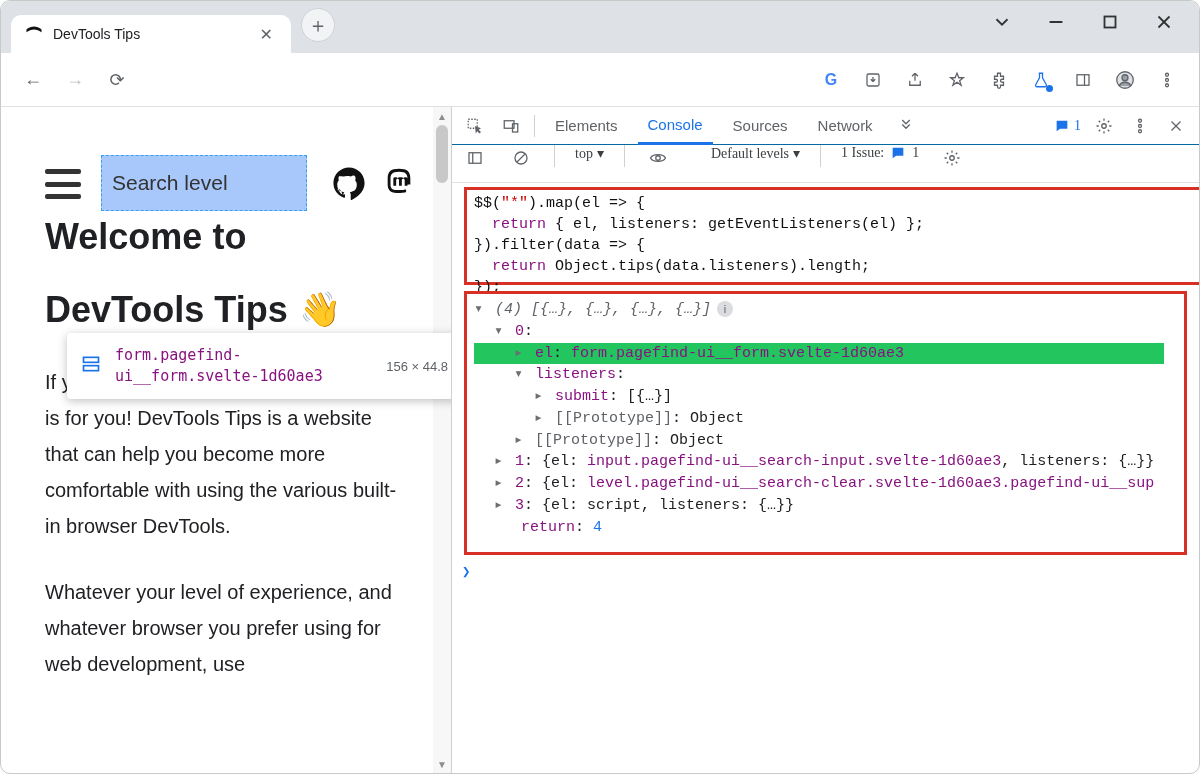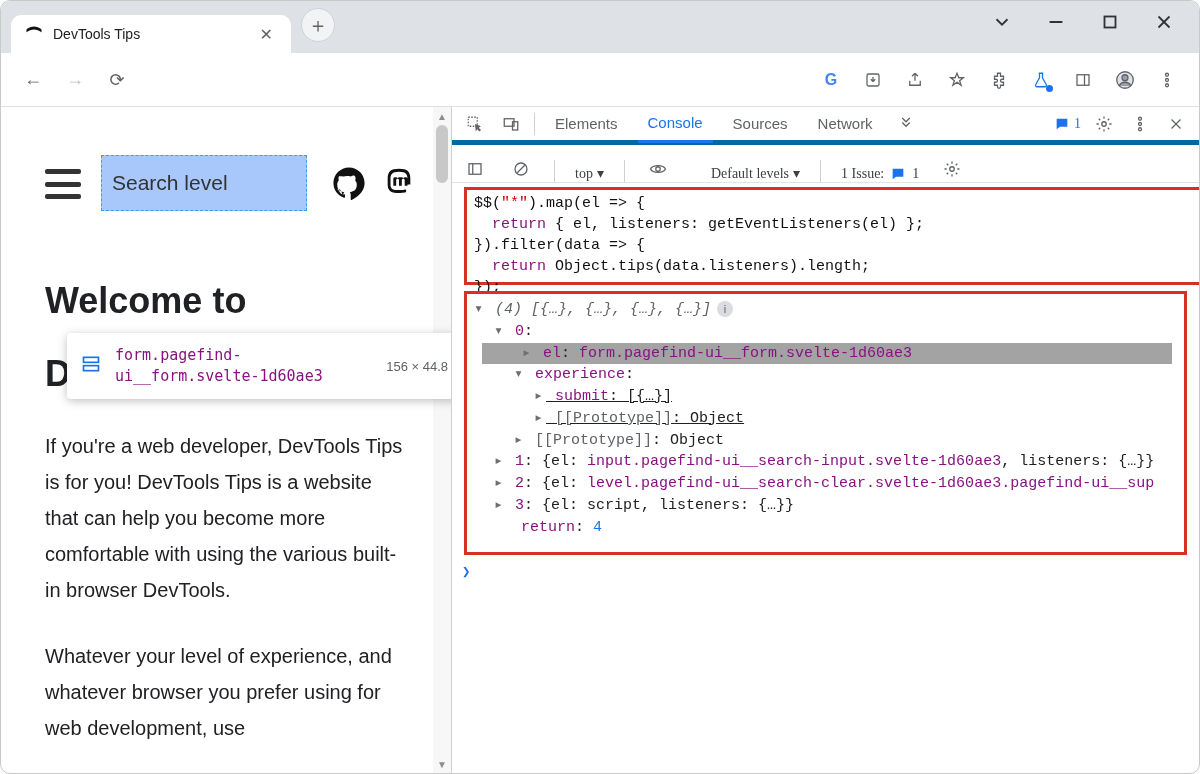--- a/index.html
+++ b/index.html
@@ -41,58 +41,58 @@
   .search-wrap { position:absolute; left:100px; top:48px; width:206px; height:56px; border:1.5px dashed #35a0f3; background:#a8c7fa; display:flex; align-items:center; padding-left:10px; font-size:21px; color:#333; }
   .social-icons { position:absolute; left:330px; top:58px; display:flex; gap:14px;}
   .social-icons .circ { width:36px; height:36px; display:flex; align-items:center; justify-content:center;}
   .social-icons svg { width:34px; height:34px; fill:#111; }
 
   .inspector-tip { position:absolute; left:66px; top:226px; background:#fff; box-shadow:0 2px 10px rgba(0,0,0,0.25); border-radius:4px; padding:12px 14px; display:flex; align-items:center; gap:14px; font-size:16px; z-index:5; min-width:395px; }
   .inspector-tip .ico { color:#1a73e8; font-size:18px; }
   .inspector-tip .sel { color:#881280; font-family:Menlo,Consolas,monospace; font-size:15px; line-height:1.4; max-width:240px; }
   .inspector-tip .dims { margin-left:auto; color:#5f6368; font-size:13px;}
 
-  .page h1 { font-family: Arial, sans-serif; font-weight:700; font-size:36px; margin-top:118px; line-height:1.35; }
+  .page h1 { font-family: Arial, sans-serif; font-weight:700; font-size:36px; margin-top:54px; line-height:1.35; }
   .page h1.part2 { margin-top:24px; display:flex; align-items:center; gap:12px;}
   .page h1.part2 .wave { font-size:34px; }
   .page p { margin-top:30px; font-size:20px; line-height:1.8; }
 
   
   .devtools { flex:1; border-left:1px solid #d0d0d0; display:flex; flex-direction:column; font-family: Menlo, Consolas, "Courier New", monospace; font-size:14px; }
-  .dt-tabs { height:38px; display:flex; align-items:center; border-bottom:5px solid #0369a1; padding:0 10px; gap:10px; font-family:"Segoe UI",Arial,sans-serif;}
+  .dt-tabs { height:38px; display:flex; align-items:center; border-bottom:1px solid #0369a1; padding:0 10px; gap:10px; font-family:"Segoe UI",Arial,sans-serif;}
   .dt-tabs .tspacer { flex:1; }
   .dt-tab { padding:0 10px; height:38px; display:flex; align-items:center; color:#5f6368; cursor:pointer; font-size:15px;}
   .dt-tab.active { color:#1a73e8; border-bottom:3px solid #1a73e8; }
   .dt-icon { width:26px; height:26px; display:flex; align-items:center; justify-content:center; color:#5f6368; cursor:pointer;}
   .dt-icon svg { width:18px; height:18px; stroke:#5f6368; fill:none; stroke-width:1.7;}
   .msg-badge { display:flex; align-items:center; gap:4px; color:#1a73e8; font-size:14px; font-family:"Segoe UI"; }
   .msg-badge svg { width:16px; height:16px; fill:#1a73e8; }
 
-  .dt-sub { height:38px; display:flex; align-items:flex-end; border-bottom:1px solid #e2e2e2; padding:0 10px; gap:20px; font-family:"Segoe UI"; }
+  .dt-sub { height:38px; display:flex; align-items:flex-start; border-bottom:1px solid #e2e2e2; padding:0 10px; gap:20px; font-family:"Segoe UI"; }
   .dt-sub .filter { height:22px; border:1px solid #c3c3c3; padding:1px 6px; font-size:13px; width:190px; color:#80868b; background:#fff;}
   .dt-sub .drop { display:flex; align-items:center; gap:4px; font-size:14px; color:#3c4043; cursor:pointer;}
   .dt-sub .divider { width:1px; height:22px; background:#d0d0d0; }
   .issues { font-family:"Segoe UI"; color:#3c4043; font-size:14px; display:flex; align-items:center; gap:6px;}
 
   .console-body { flex:1; position:relative; overflow:hidden;}
   .redbox1 { position:absolute; left:12px; top:4px; width:920px; height:98px; border:3px solid #d93025;}
   .code-input { position:absolute; left:22px; top:10px; font-size:15px; line-height:1.4; white-space:pre; color:#111;}
   .tok-kw { color:#881280; }
   .tok-str { color:#c00; }
 
   .prompt { position:absolute; left:10px; top:380px; color:#1a73e8;}
   .redbox2 { position:absolute; left:12px; top:108px; right:12px; height:264px; border:3px solid #d93025;}
   .result { position:absolute; left:22px; top:116px; right:20px; font-size:15px; line-height:1.45; }
   .tri { display:inline-block; width:10px; color:#6e6e6e; margin-right:2px; user-select:none;}
   .tri.open::before{content:"▾";} .tri.closed::before{content:"▸";}
   .summary { font-style:italic; color:#5f6368; }
   .info-i { display:inline-block; width:16px; height:16px; border-radius:50%; background:#dadce0; color:#5f6368; font-style:normal; font-family:sans-serif; font-size:11px; text-align:center; line-height:16px; margin-left:6px;}
   .row { white-space:pre; }
-  .row.hl { background:#a3a3a3; display:inline-block; min-width: 690px; margin-left: 8px; }
-  .child1 { padding-left:20px; } .child2{padding-left:40px;} .child3{padding-left:60px;text-decoration:underline;}
+  .row.hl { background:#22c55e; display:inline-block; min-width: 690px; }
+  .child1 { padding-left:20px; } .child2{padding-left:40px;} .child3{padding-left:60px;}
   .purple{color:#881280;} .grey{color:#5f6368;} .blue{color:#1a73e8;}
 
 </style>
 </head>
 <body>
 
 <div class="titlebar">
   <div class="tab">
     <span class="favicon">
       <svg viewBox="0 0 24 24" width="18" height="18">
@@ -341,21 +341,21 @@
 <span>  </span><span class="tok-kw">return</span><span> { el, listeners: getEventListeners(el) };</span>
 <span>}).filter(data =&gt; {</span>
 <span>  </span><span class="tok-kw">return</span><span> Object.tips(data.listeners).length;</span>
 <span>});</span></div>
 
       <div class="redbox2"></div>
       <div class="result">
         <div class="row"><span class="tri open"></span> <span class="summary"><span>(4)</span> <span>[{…}, {…}, {…}, {…}]</span></span><span class="info-i">i</span></div>
         <div class="row child1"><span class="tri open"></span> <span class="purple">0</span>:</div>
         <div class="row hl child2"><span class="tri closed"></span> <span class="purple">el</span>: <span class="purple">form.pagefind-ui__form.svelte-1d60ae3</span></div>
-        <div class="row child2"><span class="tri open"></span> <span class="purple">experience</span>:</div>
+        <div class="row child2"><span class="tri open"></span> <span class="purple">listeners</span>:</div>
         <div class="row child3"><span class="tri closed"></span> <span class="purple">submit</span>: <span>[{…}]</span></div>
         <div class="row child3"><span class="tri closed"></span> <span class="grey">[[Prototype]]</span>: <span>Object</span></div>
         <div class="row child2"><span class="tri closed"></span> <span class="grey">[[Prototype]]</span>: <span>Object</span></div>
         <div class="row child1"><span class="tri closed"></span> <span class="purple">1</span>: <span>{el: </span><span class="purple">input.pagefind-ui__search-input.svelte-1d60ae3</span><span>, listeners: {…}}</span></div>
         <div class="row child1"><span class="tri closed"></span> <span class="purple">2</span>: <span>{el: </span><span class="purple">level.pagefind-ui__search-clear.svelte-1d60ae3.pagefind-ui__sup</span></div>
         <div class="row child1"><span class="tri closed"></span> <span class="purple">3</span>: <span>{el: script, listeners: {…}}</span></div>
         <div class="row child1">   <span class="purple">return</span>: <span class="blue">4</span></div>
       </div>
       <div class="prompt">❯</div>
     </div>

